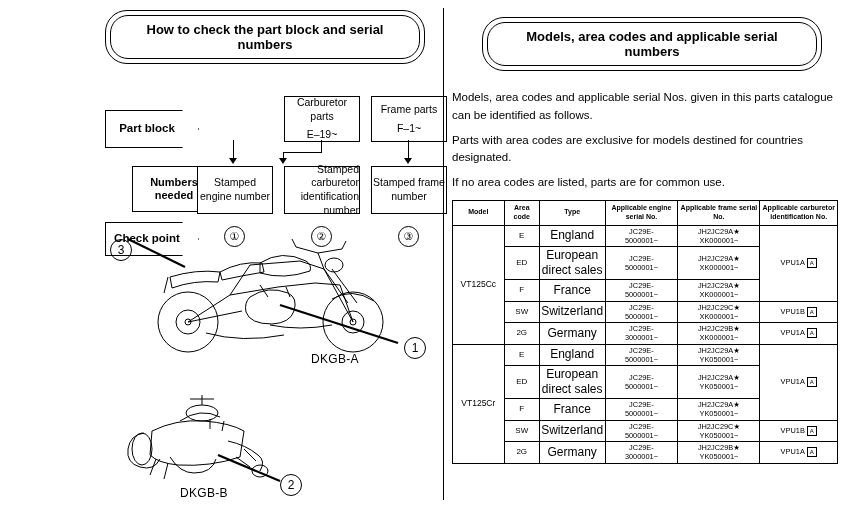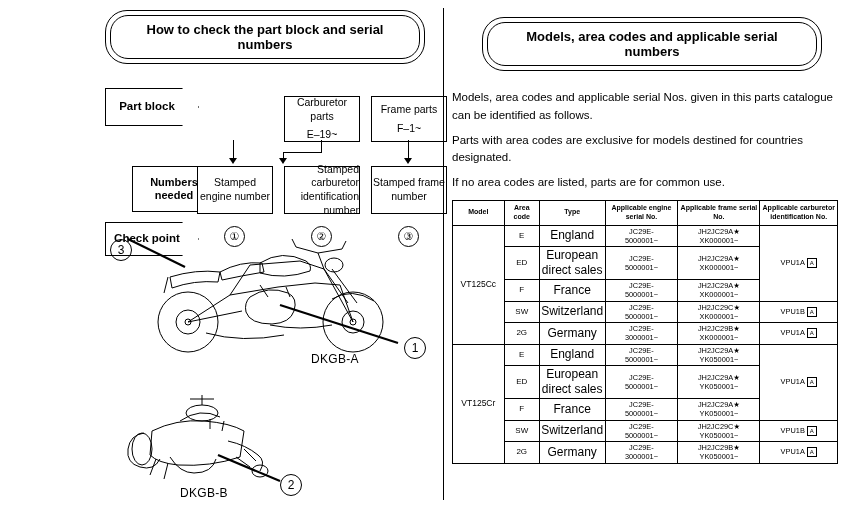--- a/index.html
+++ b/index.html
@@ -130,21 +130,21 @@
 <div class="page">
 
   <div id="left-col">
 
     <div class="pill-outer" id="left-title">
       <div class="pill">How to check the part block and serial numbers</div>
     </div>
 
     <div class="flow-wrap">
 
-      <div class="arrow-label" style="left:0px;top:8px;width:82px;height:36px;">Part block</div>
+      <div class="arrow-label" style="left:0px;top:30px;width:82px;height:36px;">Part block</div>
 
       <div class="box" style="left:179px;top:16px;width:74px;height:44px;">
         <span>Carburetor parts</span>
         <span class="sub">E–19~</span>
       </div>
       <div class="box" style="left:266px;top:16px;width:74px;height:44px;">
         <span>Frame parts</span>
         <span class="sub">F–1~</span>
       </div>
 

